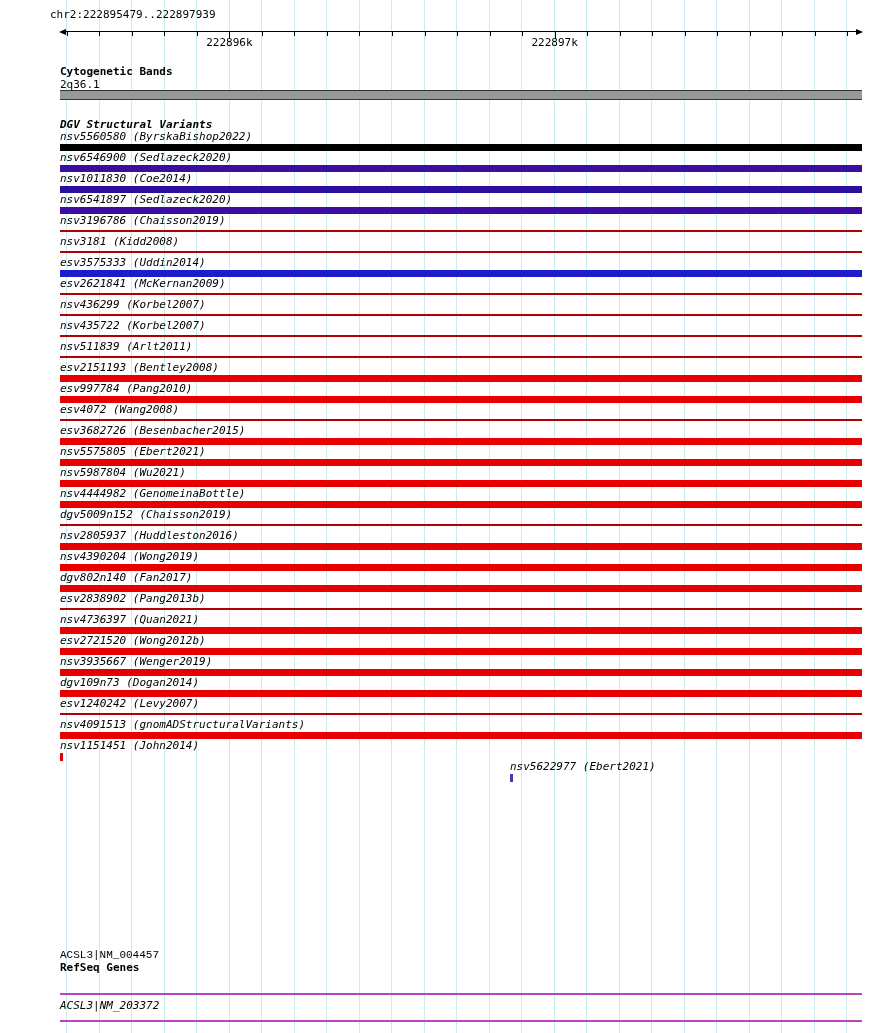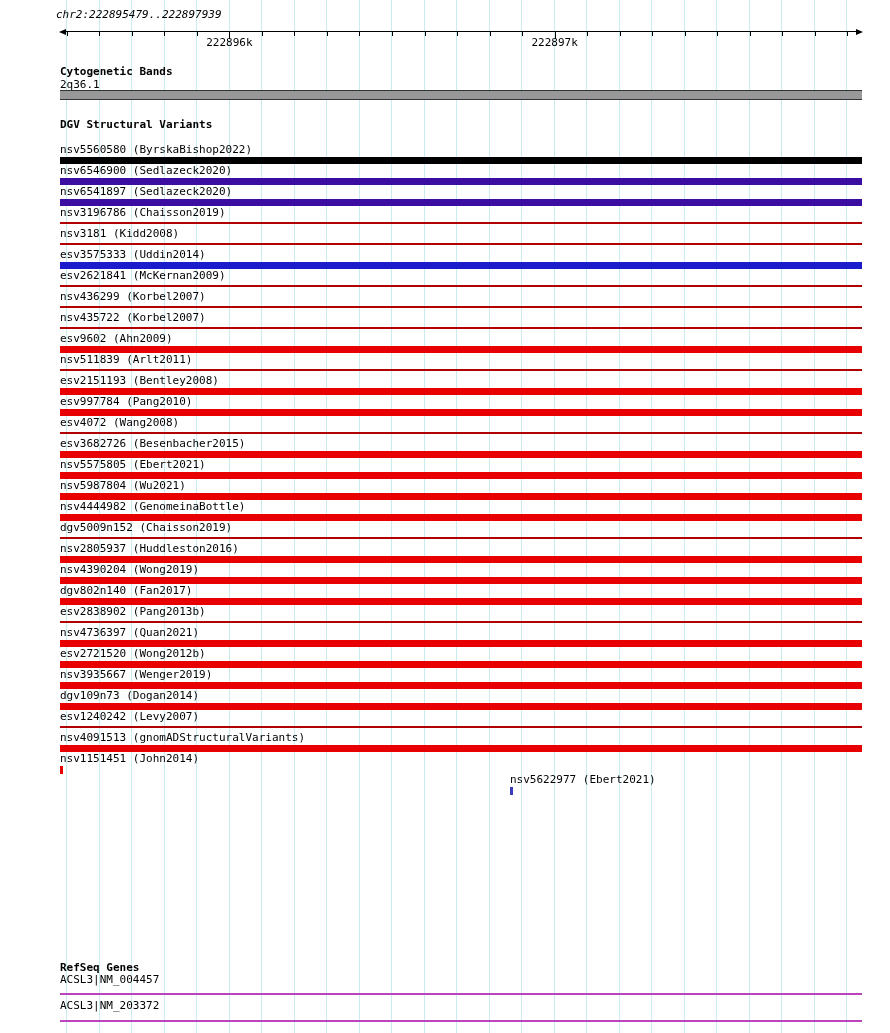--- a/index.html
+++ b/index.html
@@ -5,35 +5,35 @@
   html,body{margin:0;padding:0;background:#fff;}
   .canvas{
     position:relative;width:890px;height:1033px;background:#ffffff;
     font-family:"DejaVu Sans Mono","Liberation Mono",monospace;
     font-size:11px;line-height:11px;color:#000;overflow:hidden;
   }
   .gridlines{
     position:absolute;left:66px;top:0;width:782px;height:1033px;
     background:repeating-linear-gradient(to right,#c9ecf0 0,#c9ecf0 1px,transparent 1px,transparent 32.52px);
   }
-  .region-title{position:absolute;left:56px;top:9px;white-space:nowrap;font-style:italic;}
+  .region-title{position:absolute;left:50px;top:9px;white-space:nowrap;}
   .ruler{position:absolute;left:60px;top:28px;width:802px;height:24px;}
   .ruler-line{position:absolute;left:1px;right:1px;top:3px;height:1px;background:#000;}
   .arrow{position:absolute;top:1px;width:0;height:0;border-top:3px solid transparent;border-bottom:3px solid transparent;}
   .arrow.left{left:-1px;border-right:7px solid #000;}
   .arrow.right{right:-1px;border-left:7px solid #000;}
   .tick{position:absolute;top:4px;width:1px;height:4px;background:#000;}
   .tick.major{height:7px;}
   .tick-label{position:absolute;top:9px;transform:translateX(-50%);white-space:nowrap;}
   .section-title{position:absolute;left:60px;font-weight:bold;white-space:nowrap;}
   .cyto-title{top:66px;}
   .cyto-label{position:absolute;left:60px;top:79px;white-space:nowrap;}
   .cyto-bar{position:absolute;left:60px;top:90px;width:802px;height:8px;background:#989898;border-top:1px solid #333;border-bottom:1px solid #333;}
-  .dgv-title{top:119px;}
-  .dgv-rows{position:absolute;left:60px;top:144px;width:802px;}
+  .dgv-title{top:119px;font-style:italic;}
+  .dgv-rows{position:absolute;left:60px;top:131px;width:802px;font-style:italic;}
   .dgv-row{position:relative;height:21px;}
   .feat-label{position:absolute;top:0;left:0;white-space:nowrap;cursor:pointer;}
   .feat-bar{position:absolute;left:0;top:13px;width:802px;height:7px;cursor:pointer;}
   .feat-line{position:absolute;left:0;top:15px;width:802px;height:2px;cursor:pointer;}
   .feat-tick{position:absolute;top:13px;width:3px;height:8px;cursor:pointer;}
   .refseq-title{top:962px;}
   .gene-label{position:absolute;left:60px;white-space:nowrap;cursor:pointer;}
   .gene-line{position:absolute;left:60px;width:802px;height:2px;cursor:pointer;}
 </style>
 </head>
@@ -87,20 +87,24 @@
   <div class="dgv-rows" id="dgv-rows">
       <div class="dgv-row">
         <span class="feat-label">nsv5560580 (ByrskaBishop2022)</span>
         <div class="feat-bar" style="background: rgb(0, 0, 0);"></div>
       </div>
       <div class="dgv-row">
         <span class="feat-label">nsv6546900 (Sedlazeck2020)</span>
         <div class="feat-bar" style="background: rgb(59, 13, 160);"></div>
       </div>
       <div class="dgv-row">
+        <span class="feat-label">nsv1011830 (Coe2014)</span>
+        <div class="feat-bar" style="background: rgb(45, 15, 158);"></div>
+      </div>
+      <div class="dgv-row">
         <span class="feat-label">nsv6541897 (Sedlazeck2020)</span>
         <div class="feat-bar" style="background: rgb(59, 13, 160);"></div>
       </div>
       <div class="dgv-row">
         <span class="feat-label">nsv3196786 (Chaisson2019)</span>
         <div class="feat-line" style="background: rgb(176, 0, 0);"></div>
       </div>
       <div class="dgv-row">
         <span class="feat-label">nsv3181 (Kidd2008)</span>
         <div class="feat-line" style="background: rgb(176, 0, 0);"></div>
@@ -115,24 +119,20 @@
       </div>
       <div class="dgv-row">
         <span class="feat-label">nsv436299 (Korbel2007)</span>
         <div class="feat-line" style="background: rgb(176, 0, 0);"></div>
       </div>
       <div class="dgv-row">
         <span class="feat-label">nsv435722 (Korbel2007)</span>
         <div class="feat-line" style="background: rgb(176, 0, 0);"></div>
       </div>
       <div class="dgv-row">
-        <span class="feat-label">esv9602 (Ahn2009)</span>
-        <div class="feat-bar" style="background: rgb(232, 0, 0);"></div>
-      </div>
-      <div class="dgv-row">
         <span class="feat-label">nsv511839 (Arlt2011)</span>
         <div class="feat-line" style="background: rgb(176, 0, 0);"></div>
       </div>
       <div class="dgv-row">
         <span class="feat-label">esv2151193 (Bentley2008)</span>
         <div class="feat-bar" style="background: rgb(232, 0, 0);"></div>
       </div>
       <div class="dgv-row">
         <span class="feat-label">esv997784 (Pang2010)</span>
         <div class="feat-bar" style="background: rgb(232, 0, 0);"></div>
@@ -206,18 +206,18 @@
         <div class="feat-tick" style="background: rgb(232, 0, 0); left: 0px;"></div>
       </div>
       <div class="dgv-row">
         <span class="feat-label" style="left: 450px;">nsv5622977 (Ebert2021)</span>
         <div class="feat-tick" style="background: rgb(61, 61, 184); left: 450px;"></div>
       </div>
     </div>
 
   <div class="section-title refseq-title">RefSeq Genes</div>
   <div id="refseq-genes">
-      <div class="gene-label" style="top: 974px;">ACSL3|NM_004457</div>
+      <div class="gene-label" style="top: 950px; font-family: Liberation Mono, monospace;">ACSL3|NM_004457</div>
       <div class="gene-line" style="top: 993px; background: rgb(187, 68, 187);"></div>
-      <div class="gene-label" style="top: 1000px;">ACSL3|NM_203372</div>
+      <div class="gene-label" style="top: 1000px; font-style: italic;">ACSL3|NM_203372</div>
       <div class="gene-line" style="top: 1020px; background: rgb(187, 68, 187);"></div>
     </div>
 </div>
 
 </body></html>

